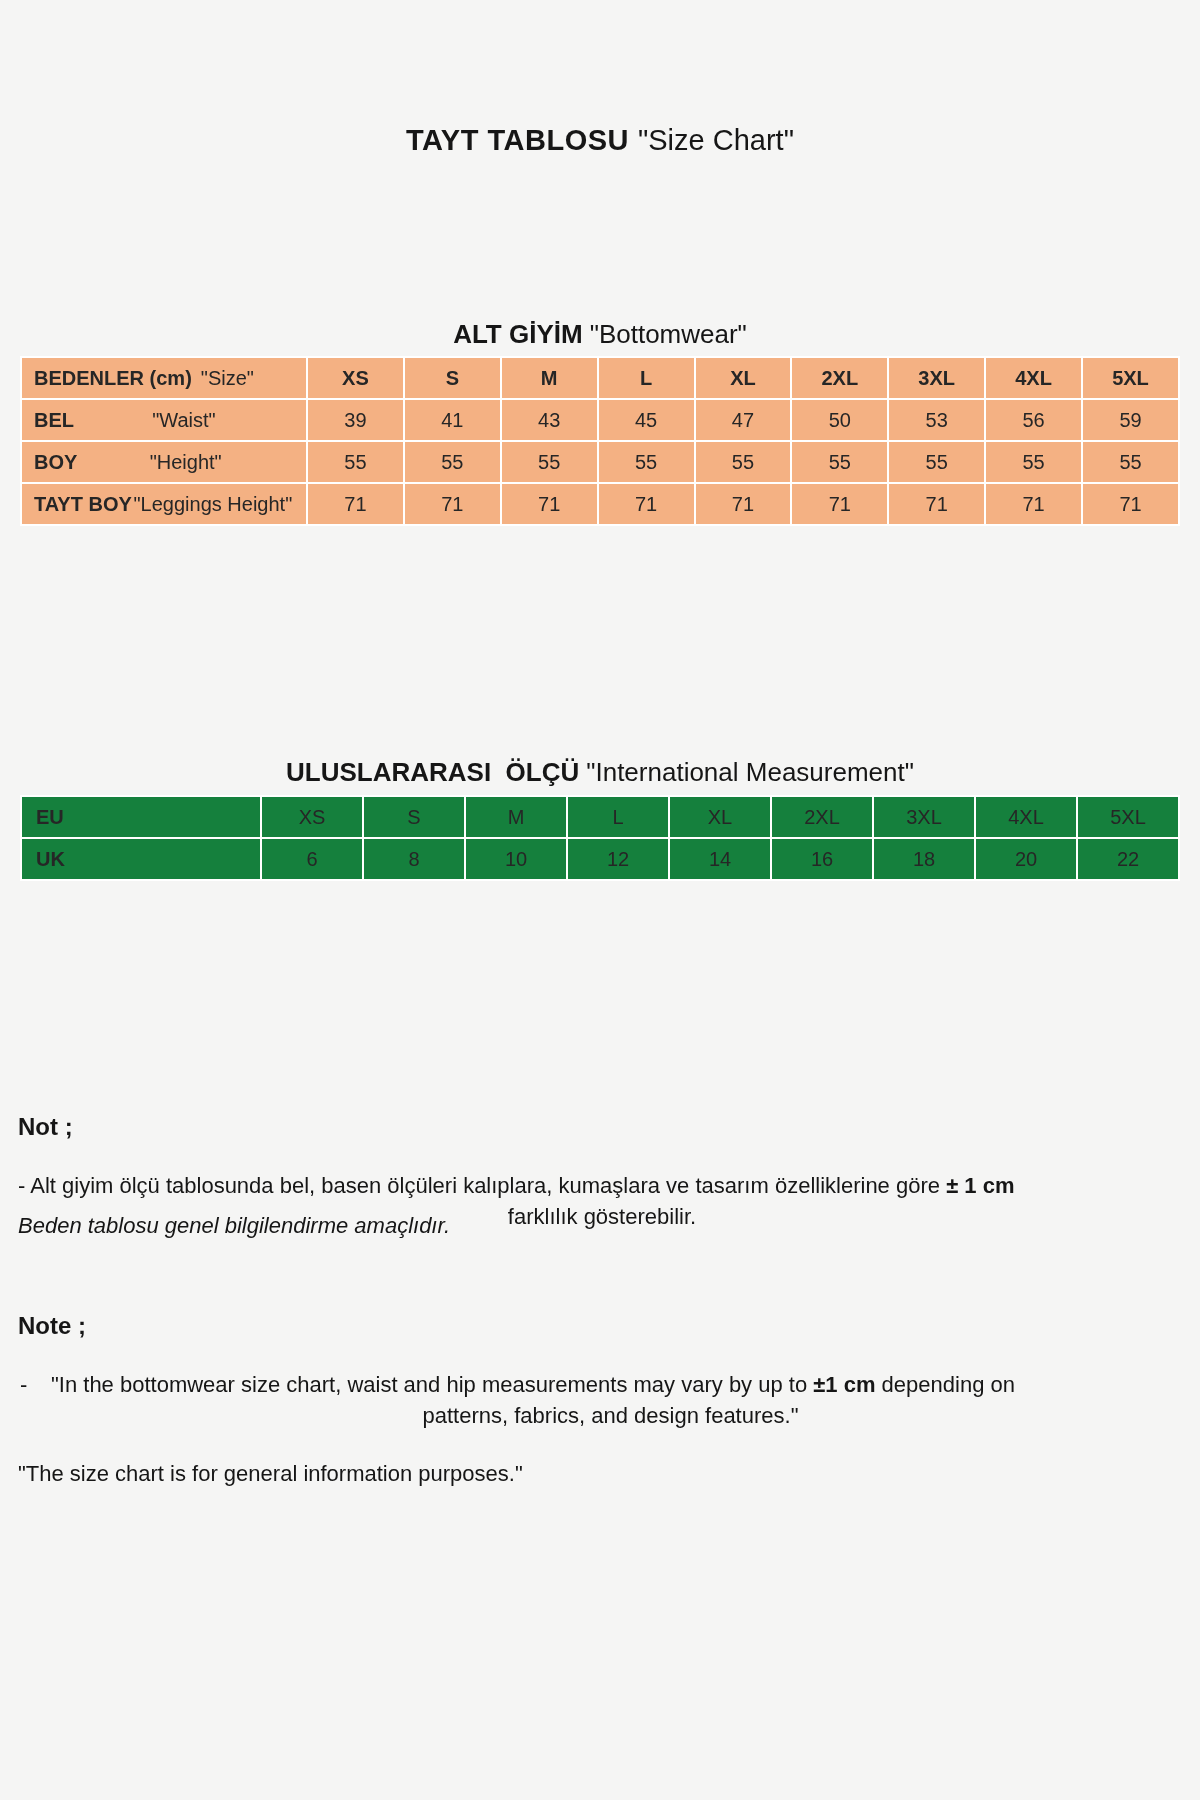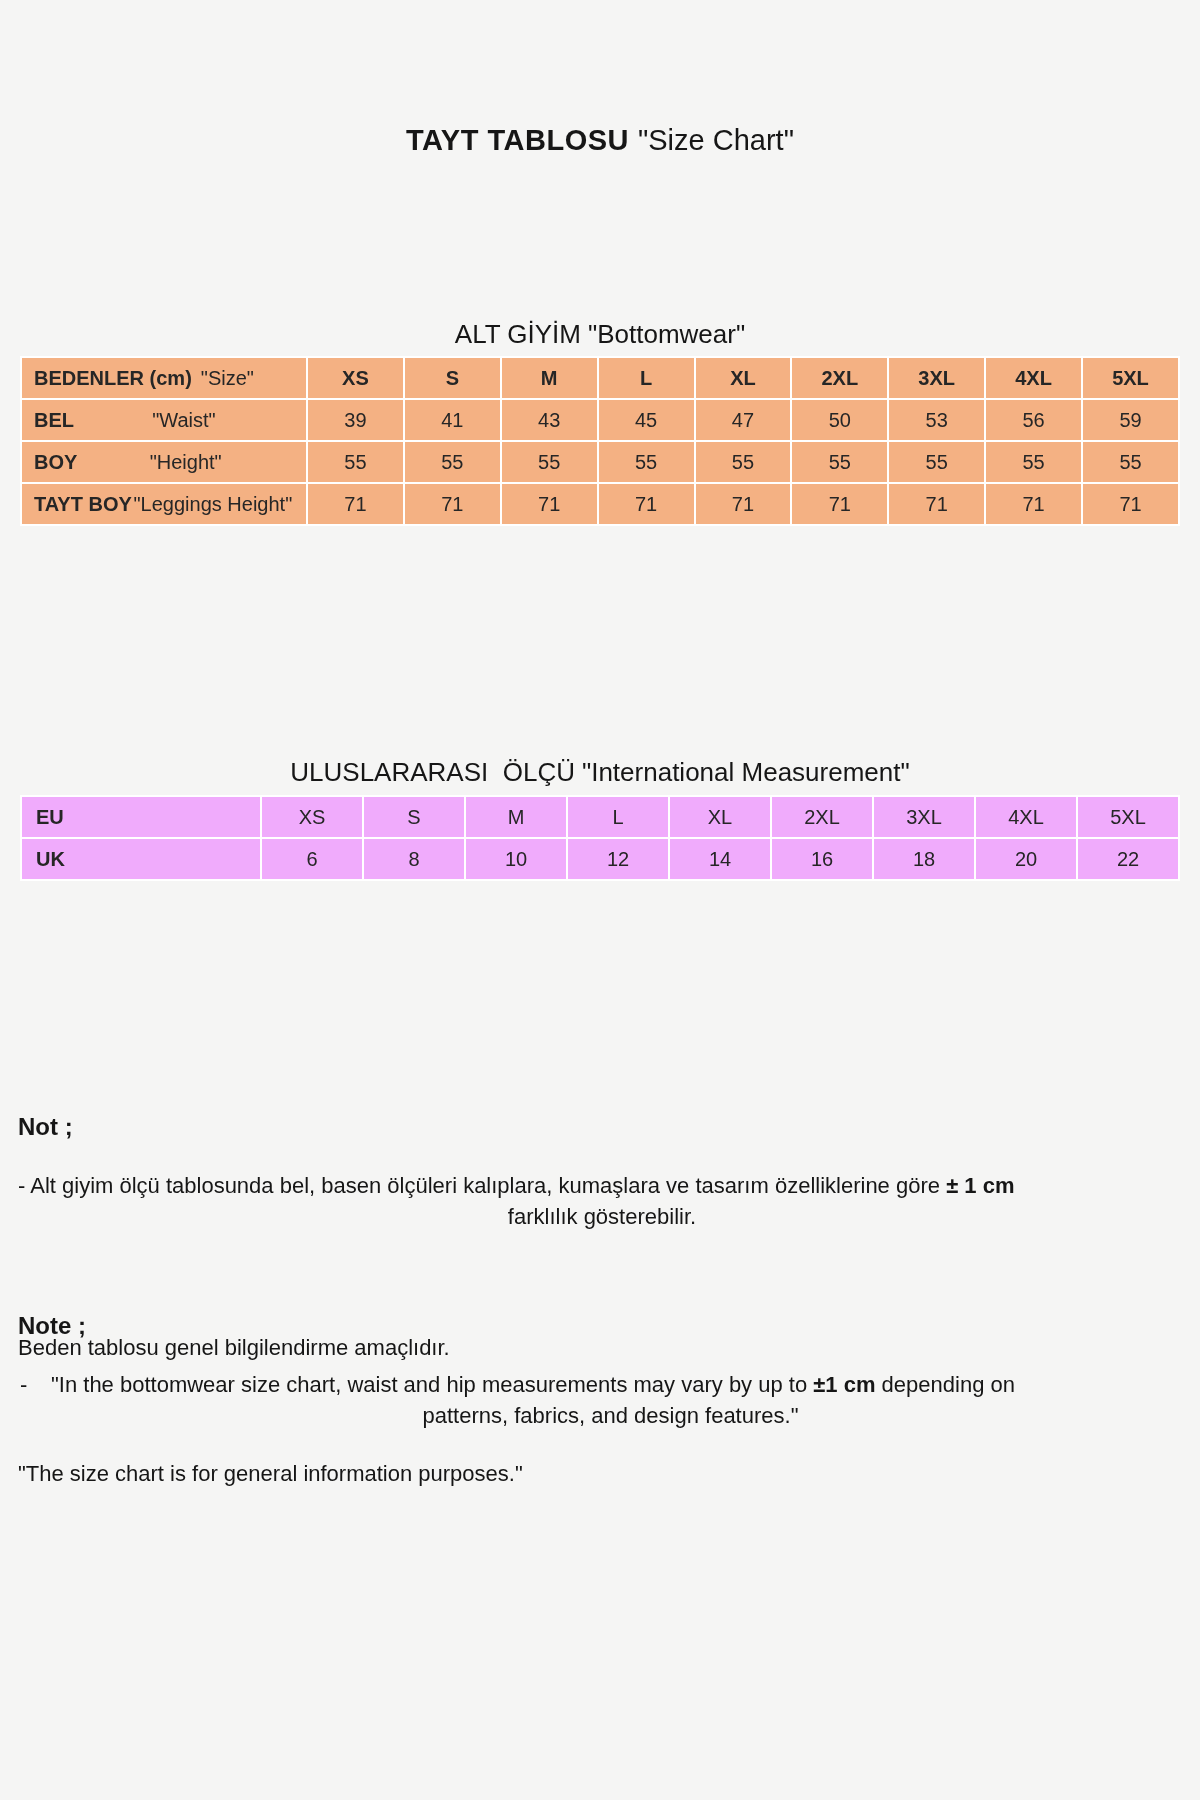--- a/index.html
+++ b/index.html
@@ -9,50 +9,50 @@
 
   
   .page-title{position:absolute;top:124px;left:0;width:1200px;text-align:center;font-size:29px;}
   .page-title .main{font-weight:bold;letter-spacing:.5px;}
   .page-title .sub{margin-left:9px;}
 
   
   .sec-heading{position:absolute;left:0;width:1200px;text-align:center;font-size:26px;}
   #heading1{top:319px;}
   #heading2{top:757px;}
-  .sec-heading .tr{font-weight:normal;white-space:pre-wrap;}
+  .sec-heading .tr{font-weight:bold;white-space:pre-wrap;}
   .sec-heading .en{margin-left:7px;}
 
   
   table{position:absolute;left:20px;width:1160px;border-collapse:collapse;
         table-layout:fixed;font-size:20px;color:#262626;}
   #table1{top:356px;}
   #table2{top:795px;}
   td{border:2px solid #ffffff;height:40px;text-align:center;padding:0;overflow:hidden;}
   #table1 td{background:#F4B183;}
-  #table2 td{background:#f0abfc;}
+  #table2 td{background:#15803d;}
   .t1-c1{width:286px;}
   .t2-c1{width:240px;}
   td.label-cell{text-align:left;padding:0 12px;}
   .label-flex{display:flex;align-items:flex-start;}
   .label-flex .tr-label{font-weight:bold;white-space:nowrap;}
   .label-flex .en-label{flex:1;text-align:center;white-space:nowrap;}
   .head-label .tr-label{font-weight:bold;}
   .head-label .en-label-inline{margin-left:9px;font-weight:normal;}
   .size-head{font-weight:bold;}
   td.region-label{text-align:left;padding-left:14px;font-weight:bold;}
 
   
   .note-h{position:absolute;left:18px;font-size:24px;font-weight:bold;}
   #not-heading{top:1113px;}
   #note-heading{top:1312px;}
   .body-text{font-size:22px;line-height:31px;}
   .b{font-weight:bold;}
   #tr-note{position:absolute;left:18px;top:1170px;width:1168px;}
-  #tr-general{position:absolute;left:18px;top:1332px;width:1100px;}
+  #tr-general{position:absolute;left:18px;top:1210px;width:1100px;font-style:italic;}
   #en-note{position:absolute;left:20px;top:1369px;width:1150px;display:flex;}
   #en-note .dash{width:31px;flex:none;}
   #en-note .txt{flex:1;}
   .block{display:block;text-align:center;}
   #en-general{position:absolute;left:18px;top:1458px;width:1100px;}
 </style>
 </head>
 <body>
 
 <div class="page">

